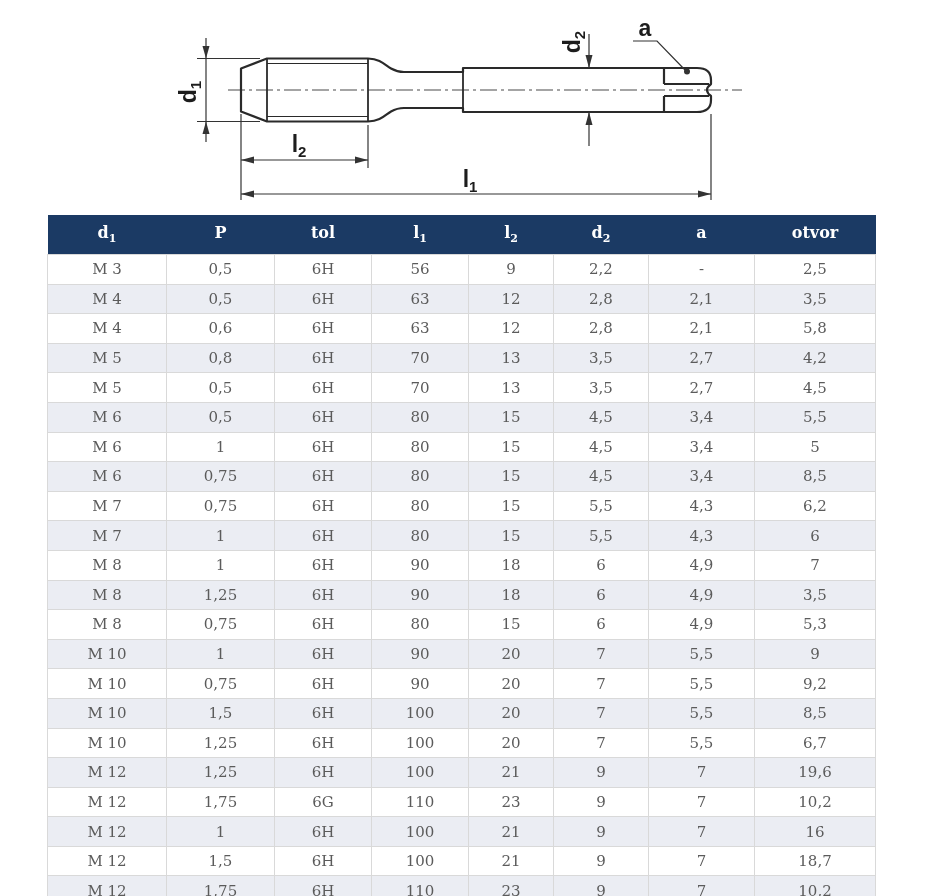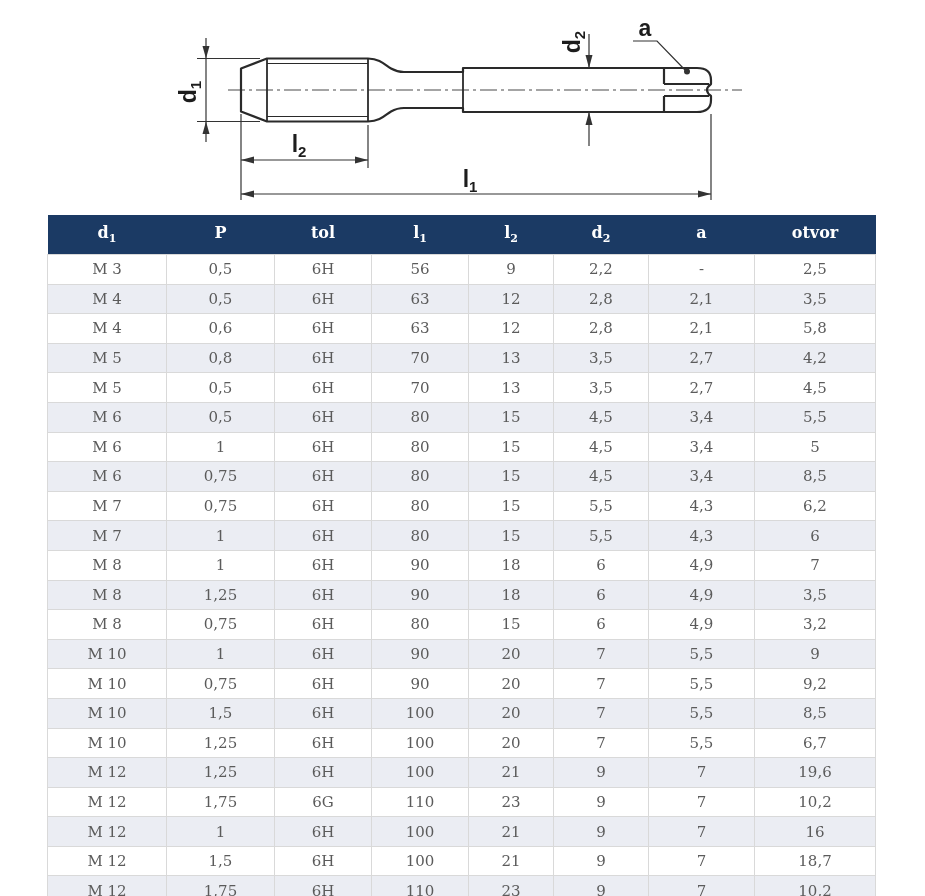--- a/index.html
+++ b/index.html
@@ -287,21 +287,21 @@
           <td>3,5</td>
         </tr>
         <tr>
           <td>M 8</td>
           <td>0,75</td>
           <td>6H</td>
           <td>80</td>
           <td>15</td>
           <td>6</td>
           <td>4,9</td>
-          <td>3,2</td>
+          <td>5,3</td>
         </tr>
         <tr>
           <td>M 10</td>
           <td>1</td>
           <td>6H</td>
           <td>90</td>
           <td>20</td>
           <td>7</td>
           <td>5,5</td>
           <td>9</td>

